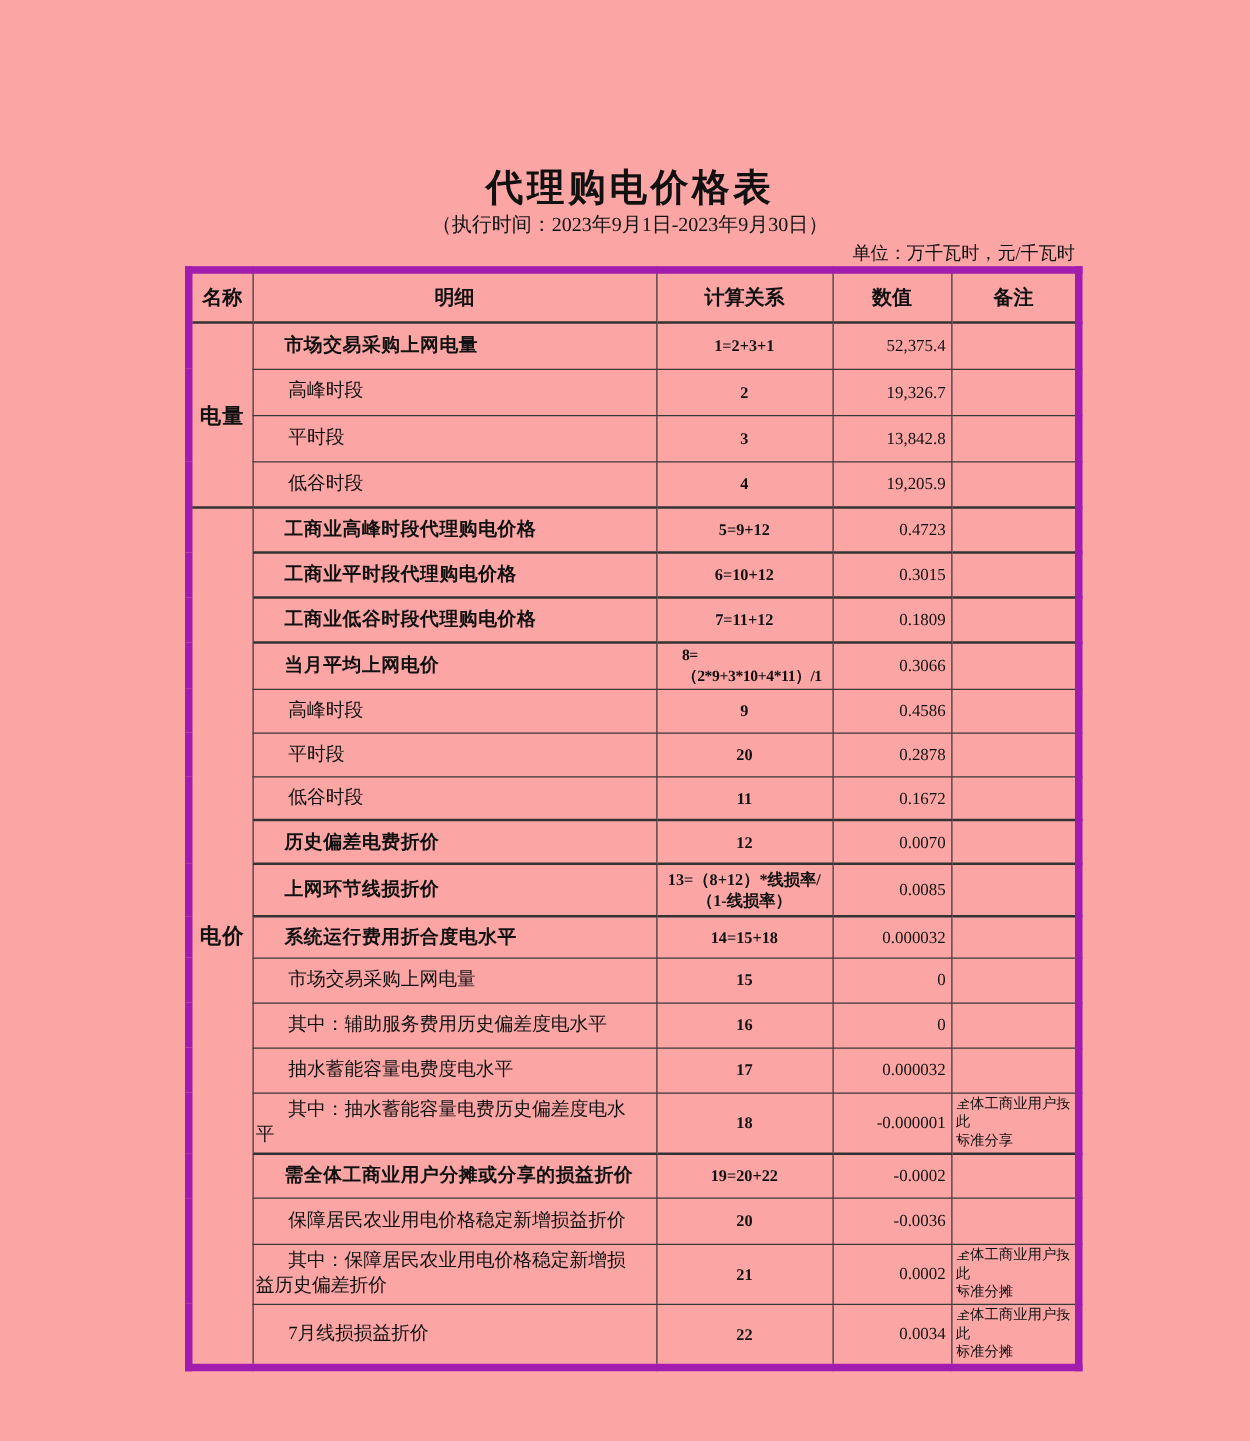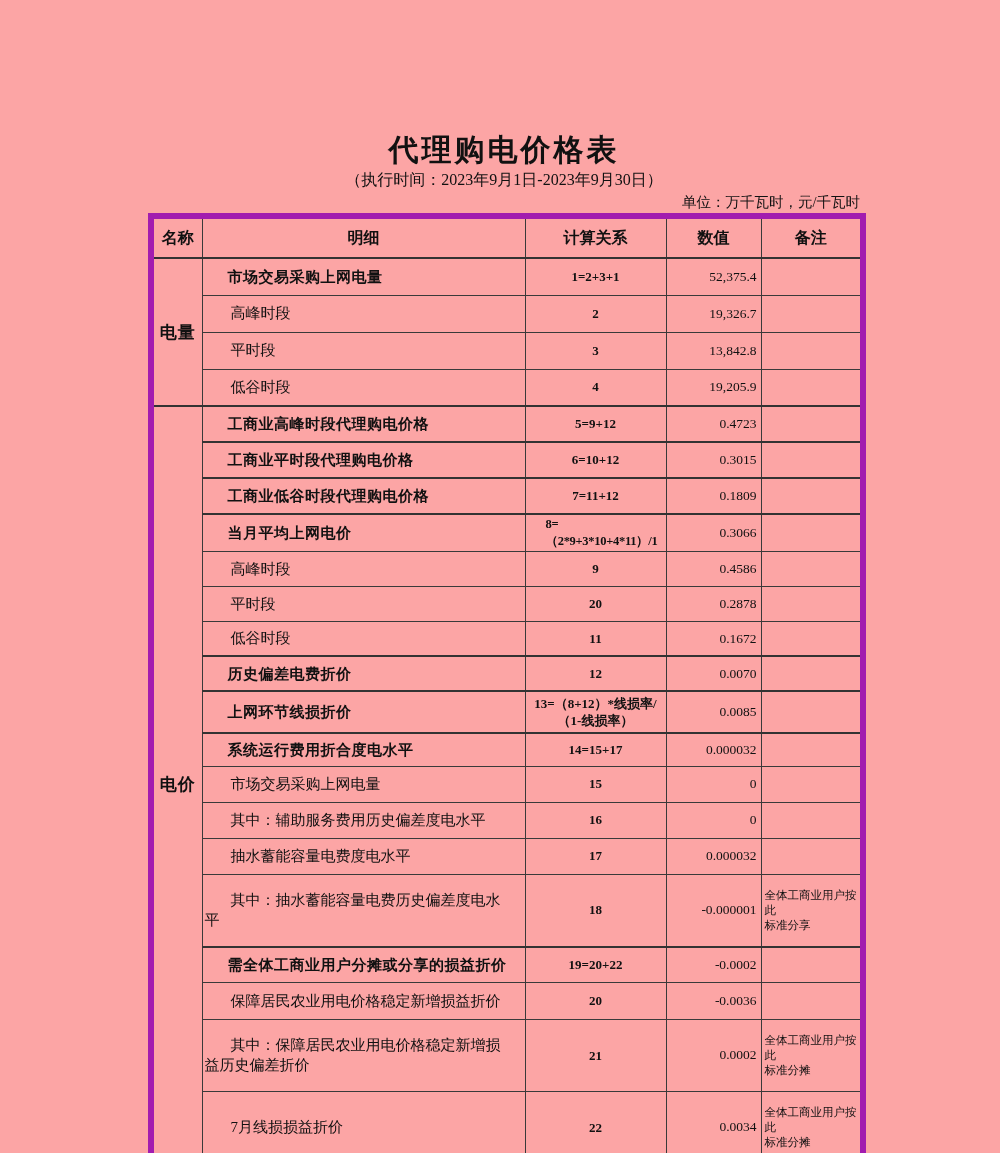--- a/index.html
+++ b/index.html
@@ -62,21 +62,21 @@
   }
   td.formula-cell.formula-long {
     text-align: left; font-size: 12.5px; padding: 1px 20px;
     letter-spacing: -0.3px;
   }
   td.value-cell {
     font-size: 13.5px; text-align: right; padding-right: 4px;
   }
   td.remark-cell {
     font-size: 11.5px; text-align: left; line-height: 1.3;
-    white-space: pre-line; padding: 13px 3px; border-radius: 23px;
+    white-space: pre-line; padding: 1px 3px; border-radius: 23px;
   }
   tr.em td { border-top: 2px solid #333; }
   .footnote {
     position: absolute; top: 1072px; left: 152px; width: 740px;
     font-size: 13.5px;
   }
 </style>
 </head>
 <body>
 
@@ -180,21 +180,21 @@
     </tr>
         <tr class="em" style="height: 42px;">
       <td class="detail-cell">上网环节线损折价</td>
       <td class="formula-cell">13=（8+12）*线损率/
 （1-线损率）</td>
       <td class="value-cell">0.0085</td>
       <td class="remark-cell"></td>
     </tr>
         <tr class="em" style="height: 33px;">
       <td class="detail-cell">系统运行费用折合度电水平</td>
-      <td class="formula-cell">14=15+17</td>
+      <td class="formula-cell">14=15+18</td>
       <td class="value-cell">0.000032</td>
       <td class="remark-cell"></td>
     </tr>
         <tr class="indent" style="height: 36px;">
       <td class="detail-cell">市场交易采购上网电量</td>
       <td class="formula-cell">15</td>
       <td class="value-cell">0</td>
       <td class="remark-cell"></td>
     </tr>
         <tr class="indent" style="height: 36px;">

